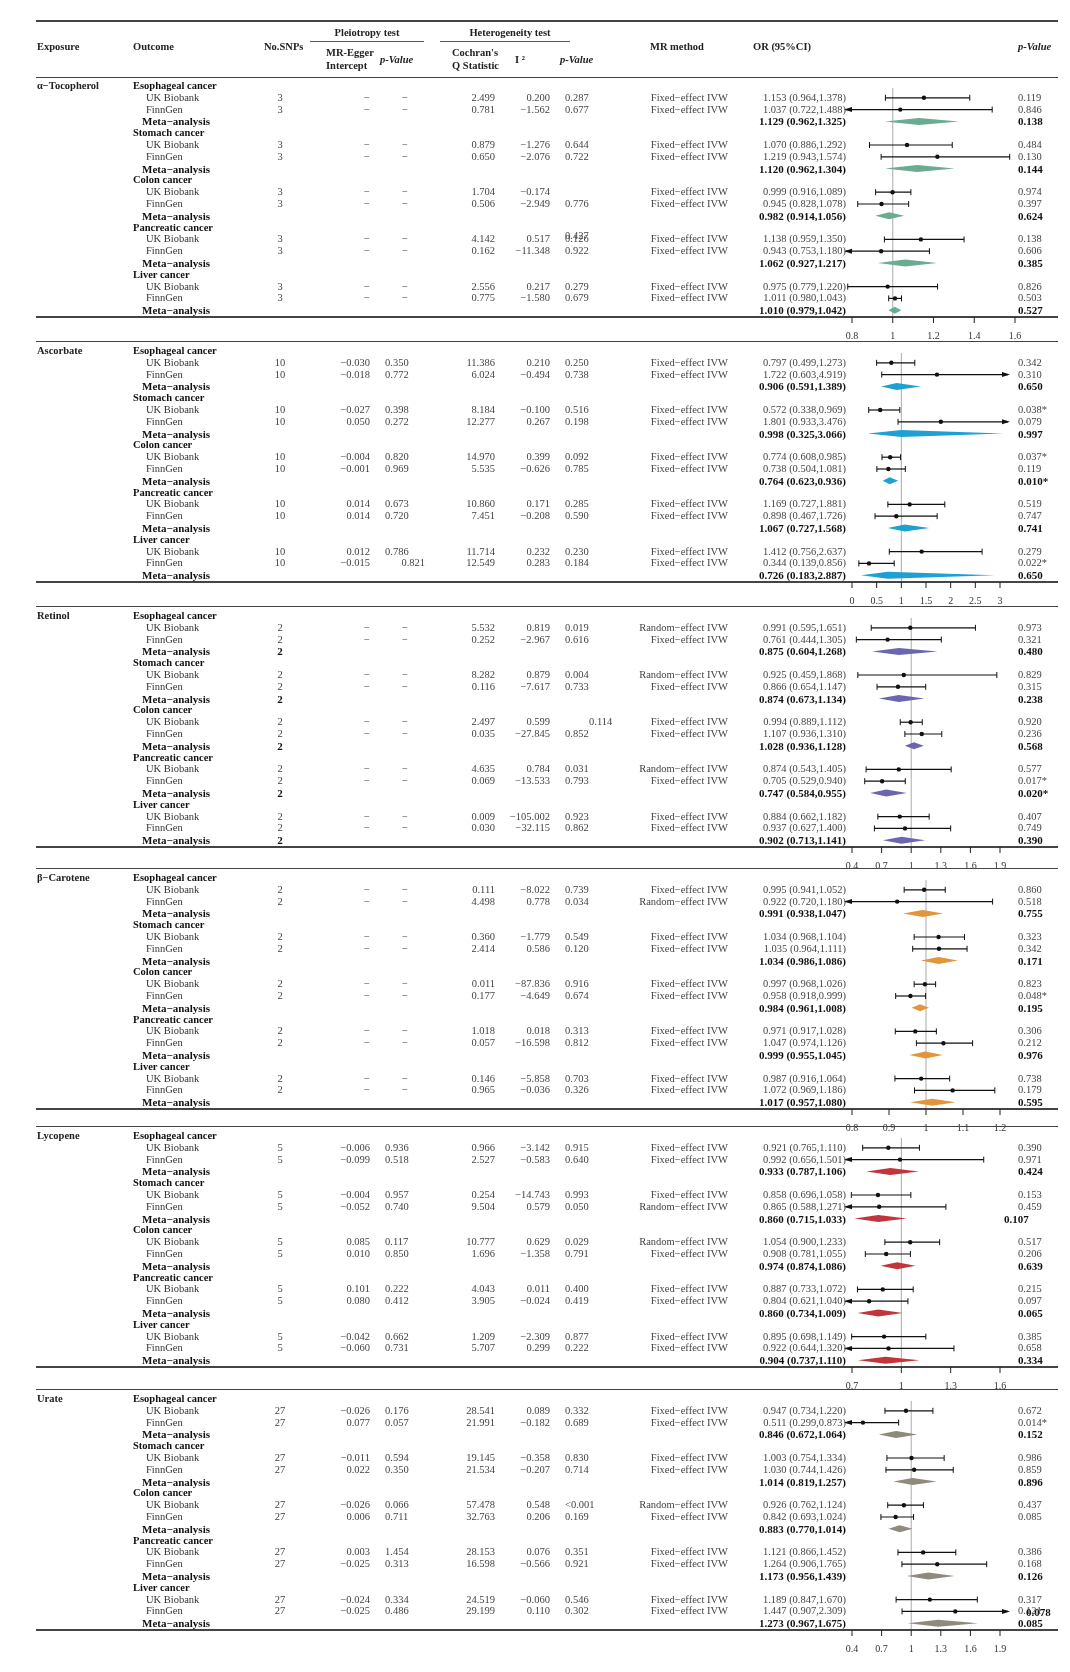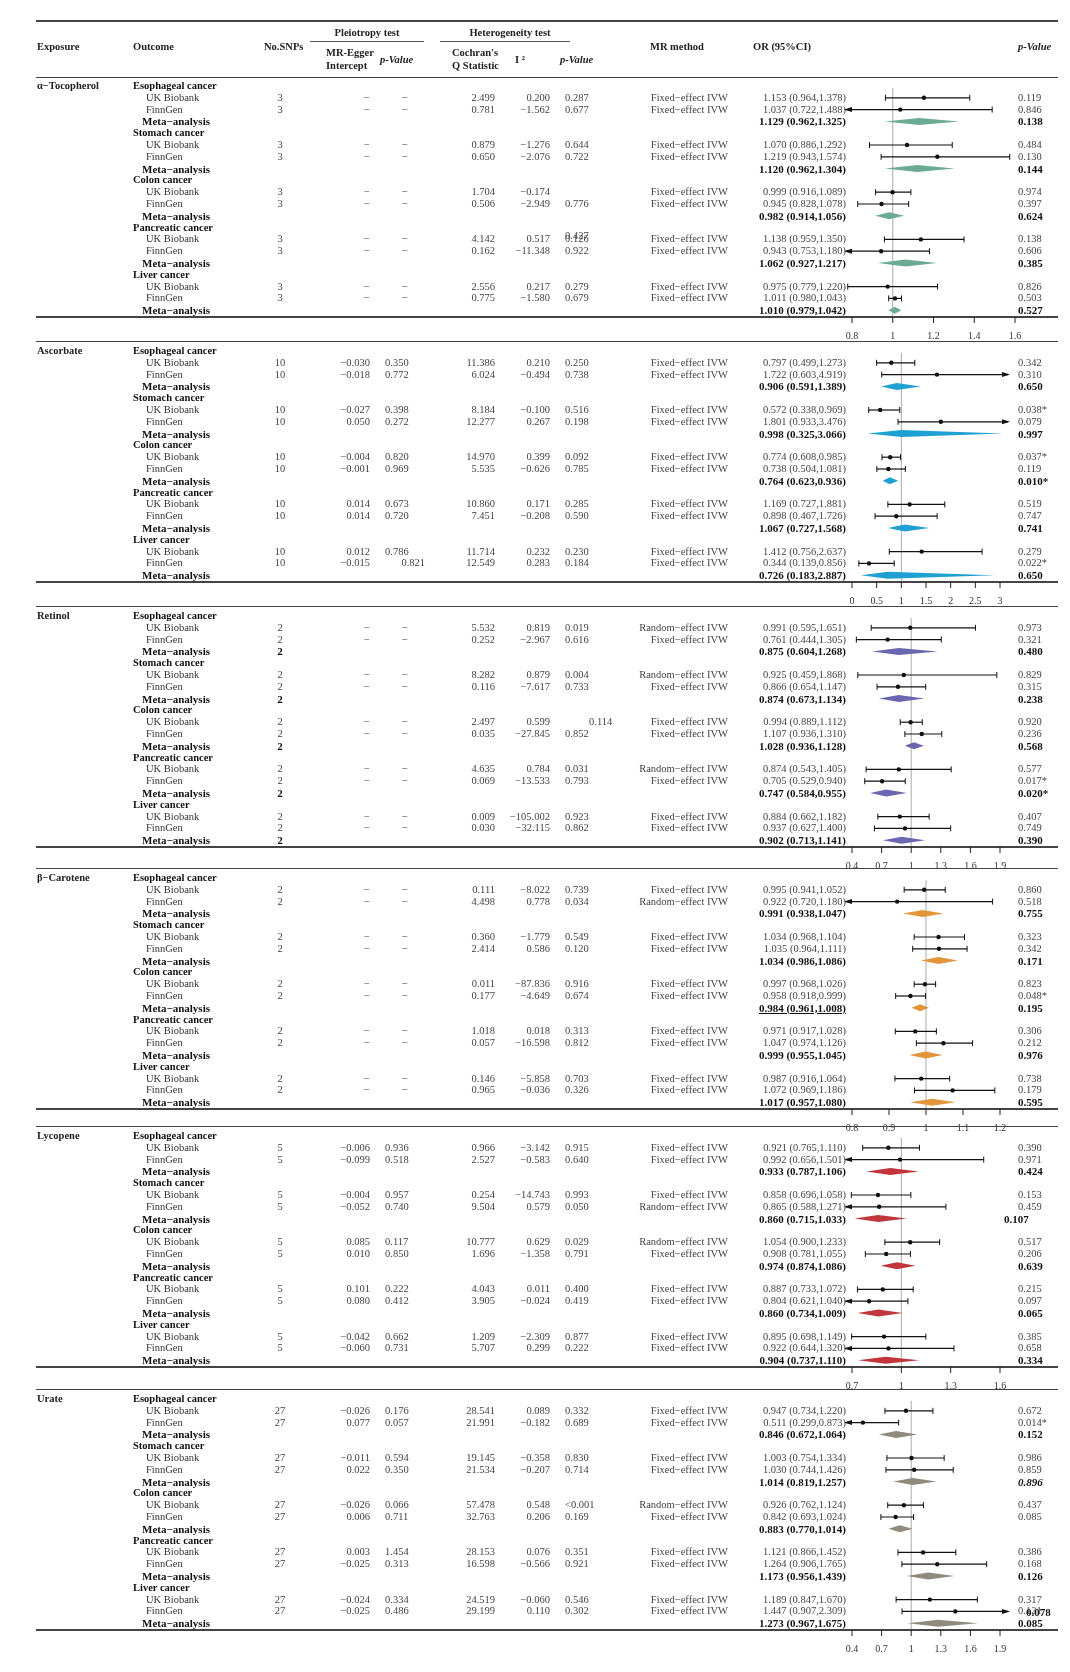--- a/index.html
+++ b/index.html
@@ -500,21 +500,21 @@
       <div class="cell gray" style="left: 270px; top: 990px; width: 20px; text-align: center;">2</div>
       <div class="cell gray right" style="left: 325px; top: 990px; width: 45px;">−</div>
       <div class="cell gray" style="left: 385px; top: 990px; width: 40px; text-align: center;">−</div>
       <div class="cell gray right" style="left: 445px; top: 990px; width: 50px;">0.177</div>
       <div class="cell gray right" style="left: 505px; top: 990px; width: 45px;">−4.649</div>
       <div class="cell gray" style="left: 565px; top: 990px;">0.674</div>
       <div class="cell gray right" style="left: 620px; top: 990px; width: 108px;">Fixed−effect IVW</div>
       <div class="cell gray right" style="left: 738px; top: 990px; width: 108px;">0.958 (0.918,0.999)</div>
       <div class="cell gray" style="left: 1018px; top: 990px;">0.048*</div>
       <div class="cell bold" style="left: 142px; top: 1001.8px;">Meta−analysis</div>
-      <div class="cell bold right" style="left: 728px; top: 1001.8px; width: 118px; text-decoration: underline;">0.984 (0.961,1.008)</div>
+      <div class="cell bold right" style="left: 728px; top: 1001.8px; width: 118px;">0.984 (0.961,1.008)</div>
       <div class="cell bold" style="left: 1018px; top: 1001.8px;">0.195</div>
       <div class="cell outcome" style="left: 133px; top: 1013.6px;">Pancreatic cancer</div>
       <div class="cell src" style="left: 146px; top: 1025.4px;">UK Biobank</div>
       <div class="cell gray" style="left: 270px; top: 1025.4px; width: 20px; text-align: center;">2</div>
       <div class="cell gray right" style="left: 325px; top: 1025.4px; width: 45px;">−</div>
       <div class="cell gray" style="left: 385px; top: 1025.4px; width: 40px; text-align: center;">−</div>
       <div class="cell gray right" style="left: 445px; top: 1025.4px; width: 50px;">1.018</div>
       <div class="cell gray right" style="left: 505px; top: 1025.4px; width: 45px;">0.018</div>
       <div class="cell gray" style="left: 565px; top: 1025.4px;">0.313</div>
       <div class="cell gray right" style="left: 620px; top: 1025.4px; width: 108px;">Fixed−effect IVW</div>
@@ -732,21 +732,21 @@
       <div class="cell gray right" style="left: 325px; top: 1463.8px; width: 45px;">0.022</div>
       <div class="cell gray" style="left: 385px; top: 1463.8px; width: 40px; text-align: left;">0.350</div>
       <div class="cell gray right" style="left: 445px; top: 1463.8px; width: 50px;">21.534</div>
       <div class="cell gray right" style="left: 505px; top: 1463.8px; width: 45px;">−0.207</div>
       <div class="cell gray" style="left: 565px; top: 1463.8px;">0.714</div>
       <div class="cell gray right" style="left: 620px; top: 1463.8px; width: 108px;">Fixed−effect IVW</div>
       <div class="cell gray right" style="left: 738px; top: 1463.8px; width: 108px;">1.030 (0.744,1.426)</div>
       <div class="cell gray" style="left: 1018px; top: 1463.8px;">0.859</div>
       <div class="cell bold" style="left: 142px; top: 1475.6px;">Meta−analysis</div>
       <div class="cell bold right" style="left: 728px; top: 1475.6px; width: 118px;">1.014 (0.819,1.257)</div>
-      <div class="cell bold" style="left: 1018px; top: 1475.6px; font-style: italic;">0.896</div>
+      <div class="cell bold" style="left: 1018px; top: 1475.6px;">0.896</div>
       <div class="cell outcome" style="left: 133px; top: 1487.4px;">Colon cancer</div>
       <div class="cell src" style="left: 146px; top: 1499.2px;">UK Biobank</div>
       <div class="cell gray" style="left: 270px; top: 1499.2px; width: 20px; text-align: center;">27</div>
       <div class="cell gray right" style="left: 325px; top: 1499.2px; width: 45px;">−0.026</div>
       <div class="cell gray" style="left: 385px; top: 1499.2px; width: 40px; text-align: left;">0.066</div>
       <div class="cell gray right" style="left: 445px; top: 1499.2px; width: 50px;">57.478</div>
       <div class="cell gray right" style="left: 505px; top: 1499.2px; width: 45px;">0.548</div>
       <div class="cell gray" style="left: 565px; top: 1499.2px;">&lt;0.001</div>
       <div class="cell gray right" style="left: 620px; top: 1499.2px; width: 108px;">Random−effect IVW</div>
       <div class="cell gray right" style="left: 738px; top: 1499.2px; width: 108px;">0.926 (0.762,1.124)</div>

